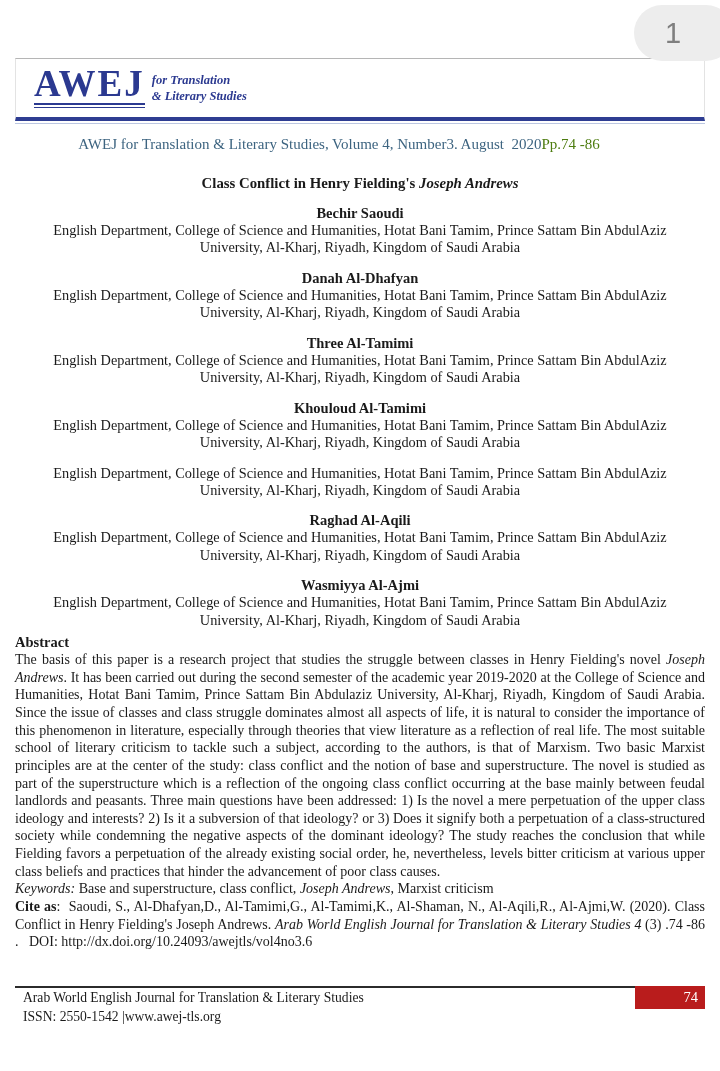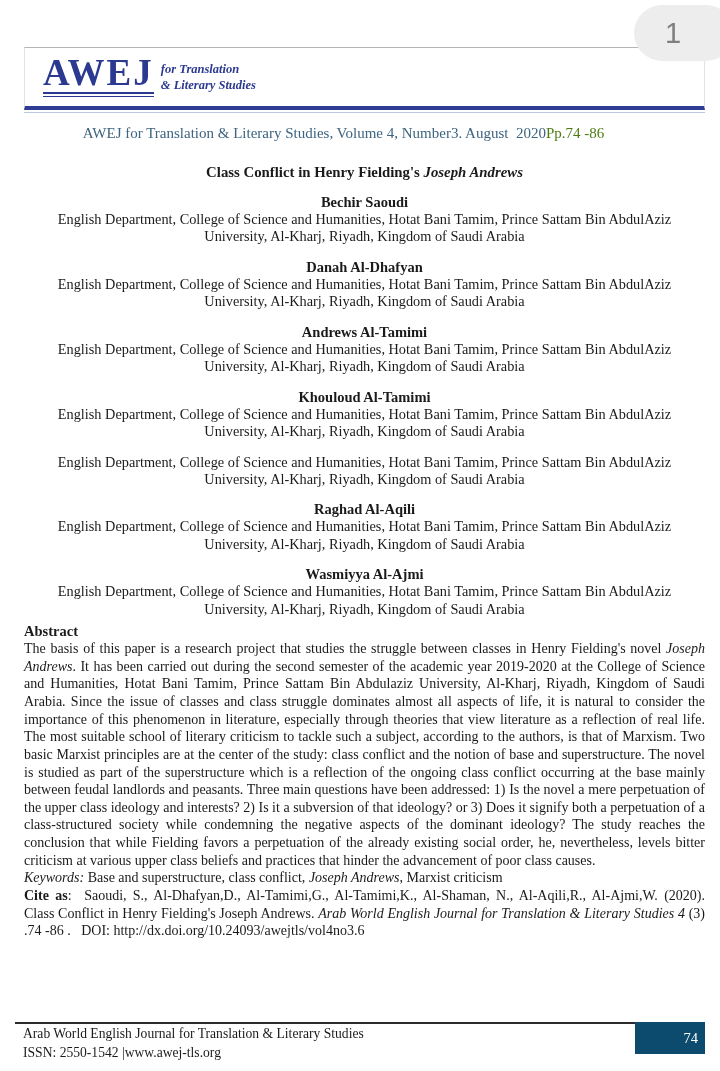--- a/index.html
+++ b/index.html
@@ -17,21 +17,21 @@
     background:#ededed;
     border-radius:28px;
     display:flex; align-items:center; justify-content:center;
     z-index:5;
   }
   .page-bubble .num {
     font-family:"Liberation Sans", sans-serif;
     font-size:29px; color:#7f7f7f;
     margin-right:22px;
   }
-  .container { padding:1px 15px;margin-left:9px; }
+  .container { padding:12px 15px; }
 
   
   .header-box {
     margin-top:46px;
     border-top:1px solid #b5b5b5;
     border-left:1px solid #e3e3e3;
     border-right:1px solid #e3e3e3;
     border-bottom:4px solid #2e3d92;
     display:flex; align-items:center;
     padding:5px 10px 6px 18px;
@@ -81,27 +81,27 @@
   .author-affiliation { font-size:14.3px; line-height:1.22; max-width:645px; margin:0 auto; }
 
   
   .abstract-heading { font-weight:bold; font-size:14.5px; margin-top:5px; }
   .abstract-text, .keywords-line, .citeas {
     font-size:14px; line-height:1.26;
     text-align:justify; white-space:pre-wrap;
   }
 
   
-  .footer { position:absolute; top:986px; left:15px; width:690px;margin-top:36px; }
+  .footer { position:absolute; top:986px; left:15px; width:690px; }
   .footer-rule { border-top:2px solid #2b2b2b; width:620px; }
   .footer-text { font-size:13.6px; line-height:1.22; padding-left:8px; margin-top:2px; }
   .footer-pagebox {
     position:absolute; right:0; top:0;
-    width:70px; height:32px;
-    background:#0c4a6e; color:#ffffff;
+    width:70px; height:23px;
+    background:#b91c1c; color:#ffffff;
     font-size:14.5px;
     display:flex; align-items:center; justify-content:flex-end;
     padding-right:7px; box-sizing:border-box;
   }
 </style>
 </head>
 <body>
 
 <div class="page-bubble">
   <span class="num">1</span>
@@ -133,21 +133,21 @@
 
   <div class="author-block">
     <div class="author-name">Bechir Saoudi</div>
     <div class="author-affiliation">English Department, College of Science and Humanities, Hotat Bani Tamim, Prince Sattam Bin AbdulAziz University, Al-Kharj, Riyadh, Kingdom of Saudi Arabia</div>
   </div>
   <div class="author-block">
     <div class="author-name">Danah Al-Dhafyan</div>
     <div class="author-affiliation">English Department, College of Science and Humanities, Hotat Bani Tamim, Prince Sattam Bin AbdulAziz University, Al-Kharj, Riyadh, Kingdom of Saudi Arabia</div>
   </div>
   <div class="author-block">
-    <div class="author-name">Andrews Al-Tamimi</div>
+    <div class="author-name">Three Al-Tamimi</div>
     <div class="author-affiliation">English Department, College of Science and Humanities, Hotat Bani Tamim, Prince Sattam Bin AbdulAziz University, Al-Kharj, Riyadh, Kingdom of Saudi Arabia</div>
   </div>
   <div class="author-block">
     <div class="author-name">Khouloud Al-Tamimi</div>
     <div class="author-affiliation">English Department, College of Science and Humanities, Hotat Bani Tamim, Prince Sattam Bin AbdulAziz University, Al-Kharj, Riyadh, Kingdom of Saudi Arabia</div>
   </div>
   <div class="author-block">
     <div class="author-affiliation">English Department, College of Science and Humanities, Hotat Bani Tamim, Prince Sattam Bin AbdulAziz University, Al-Kharj, Riyadh, Kingdom of Saudi Arabia</div>
   </div>
   <div class="author-block">

